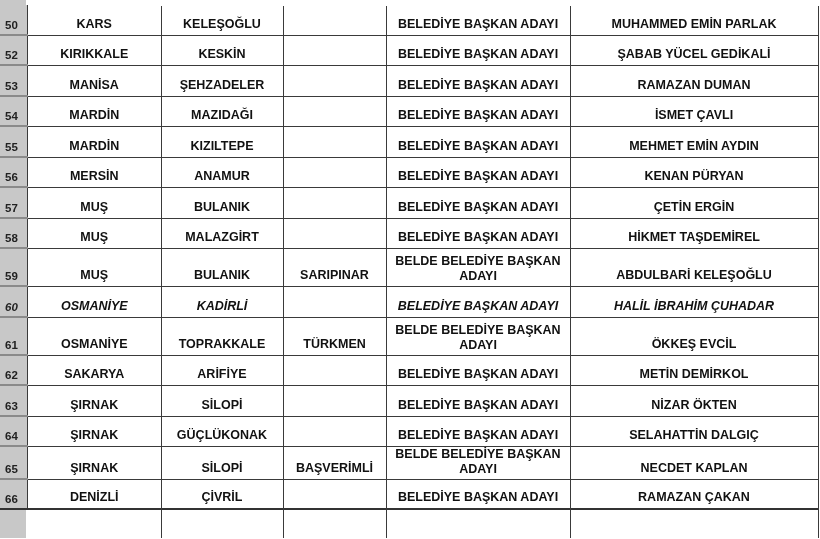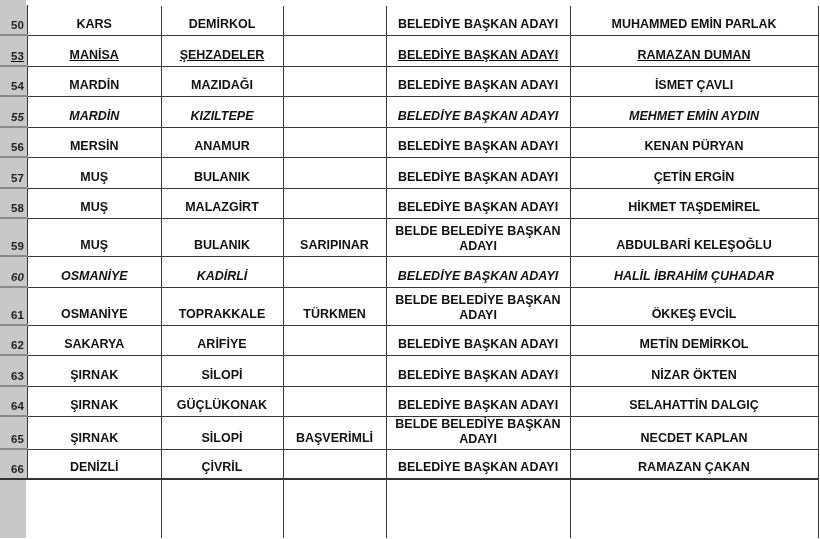--- a/index.html
+++ b/index.html
@@ -4,21 +4,21 @@
 <style>
   html, body { margin: 0; padding: 0; background: #ffffff; }
   body { width: 820px; height: 539px; overflow: hidden; position: relative;
          font-family: "Liberation Sans", "DejaVu Sans", sans-serif; }
   .sheet { position: absolute; left: 0; top: 0; width: 820px; height: 539px; }
   .vline { position: absolute; top: 6px; bottom: 1px; width: 1px; background: #3a3a3a; }
   .rowhdr-col { position: absolute; left: 0; top: 0; width: 26px; bottom: 1px; background: #c8c8c8; }
   table { position: absolute; left: 0; top: 5px; border-collapse: collapse; table-layout: fixed; }
   td { border-bottom: 1px solid #3a3a3a; padding: 0; font-weight: bold; font-size: 12.5px;
        color: #111; text-align: center; vertical-align: bottom; white-space: nowrap; }
-  td.rn { background: #c8c8c8; color: #222; font-size: 11.5px; text-align: left; padding-left: 11px;
+  td.rn { background: #c8c8c8; color: #222; font-size: 11.5px; text-align: left; padding-left: 5px;
           border-right: 1px solid #3a3a3a; border-bottom: 2px solid #8a8a8a; padding-bottom: 3px; }
   td.c { padding-bottom: 4px; }
   td.wrap { white-space: normal; line-height: 15px; padding-bottom: 2px; }
   col.c0 { width: 27px; } col.c1 { width: 134px; } col.c2 { width: 122px; }
   col.c3 { width: 103px; } col.c4 { width: 184px; } col.c5 { width: 248px; }
   td.bt { border-bottom: 2px solid #333; }
 </style>
 </head>
 <body>
 
@@ -30,42 +30,50 @@
         <col class="c1">
         <col class="c2">
         <col class="c3">
         <col class="c4">
         <col class="c5">
     </colgroup>
     <tbody id="tbody">
         <tr style="height: 30px;">
           <td class="rn">50</td>
           <td class="c">KARS</td>
-          <td class="c">DEMİRKOL</td>
+          <td class="c">KELEŞOĞLU</td>
           <td class="c"></td>
           <td class="c">BELEDİYE BAŞKAN ADAYI</td>
           <td class="c">MUHAMMED EMİN PARLAK</td>
         </tr>
-        <tr style="height: 31px; text-decoration: underline;">
+        <tr style="height: 30px;">
+          <td class="rn">52</td>
+          <td class="c">KIRIKKALE</td>
+          <td class="c">KESKİN</td>
+          <td class="c"></td>
+          <td class="c">BELEDİYE BAŞKAN ADAYI</td>
+          <td class="c">ŞABAB YÜCEL GEDİKALİ</td>
+        </tr>
+        <tr style="height: 31px;">
           <td class="rn">53</td>
           <td class="c">MANİSA</td>
           <td class="c">ŞEHZADELER</td>
           <td class="c"></td>
           <td class="c">BELEDİYE BAŞKAN ADAYI</td>
           <td class="c">RAMAZAN DUMAN</td>
         </tr>
         <tr style="height: 30px; margin-top: 16px;">
           <td class="rn">54</td>
           <td class="c">MARDİN</td>
           <td class="c">MAZIDAĞI</td>
           <td class="c"></td>
           <td class="c">BELEDİYE BAŞKAN ADAYI</td>
           <td class="c">İSMET ÇAVLI</td>
         </tr>
-        <tr style="height: 31px; font-style: italic;">
+        <tr style="height: 31px;">
           <td class="rn">55</td>
           <td class="c">MARDİN</td>
           <td class="c">KIZILTEPE</td>
           <td class="c"></td>
           <td class="c">BELEDİYE BAŞKAN ADAYI</td>
           <td class="c">MEHMET EMİN AYDIN</td>
         </tr>
         <tr style="height: 30px;">
           <td class="rn">56</td>
           <td class="c">MERSİN</td>

